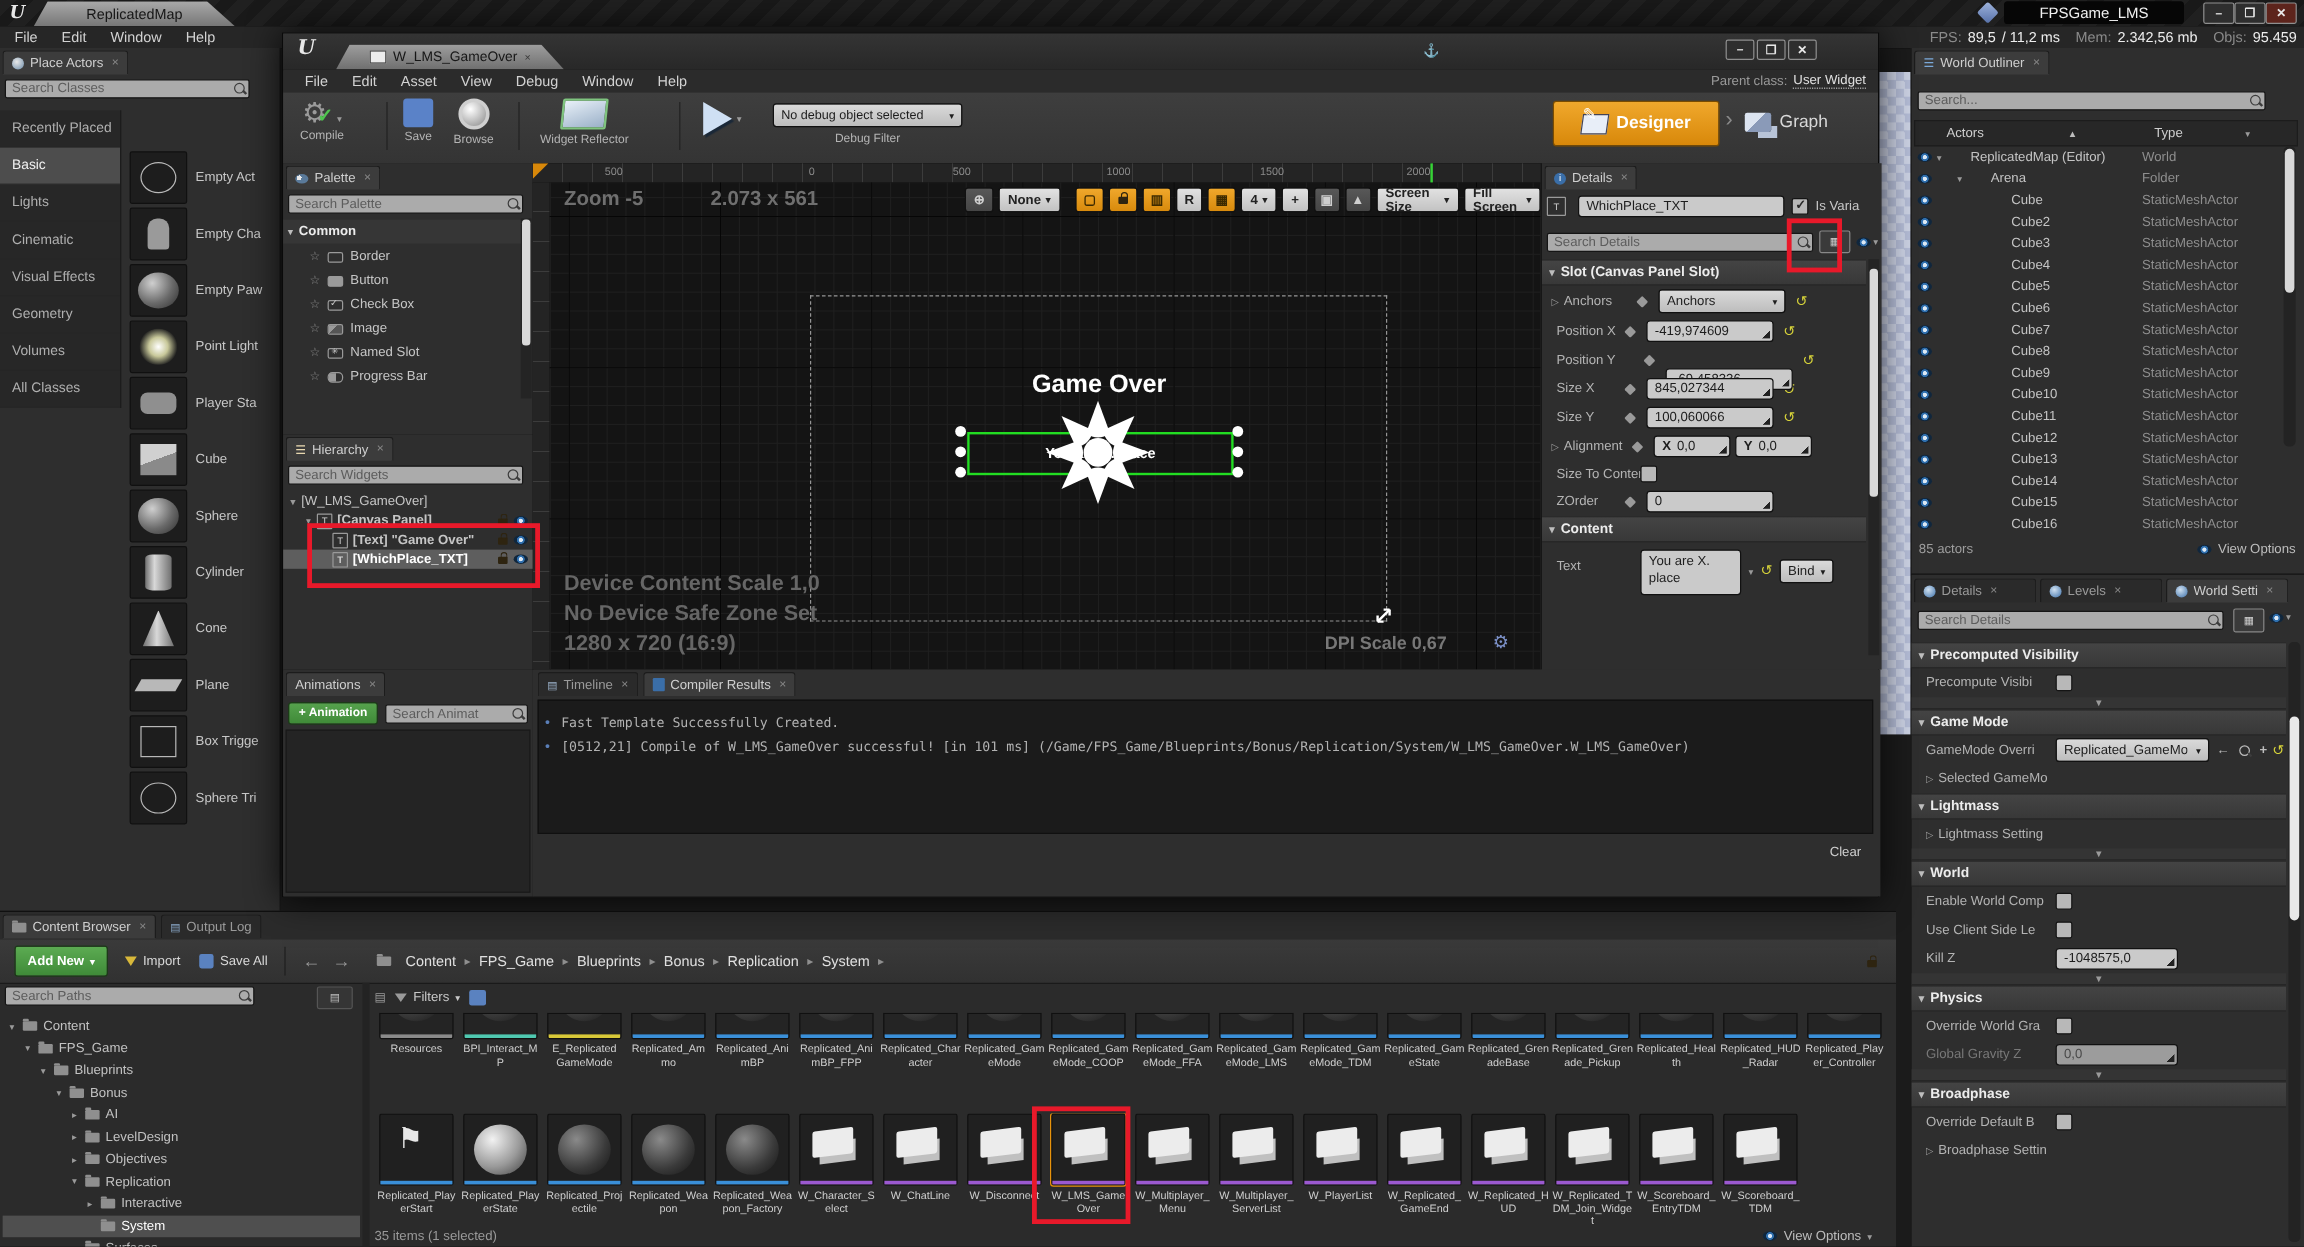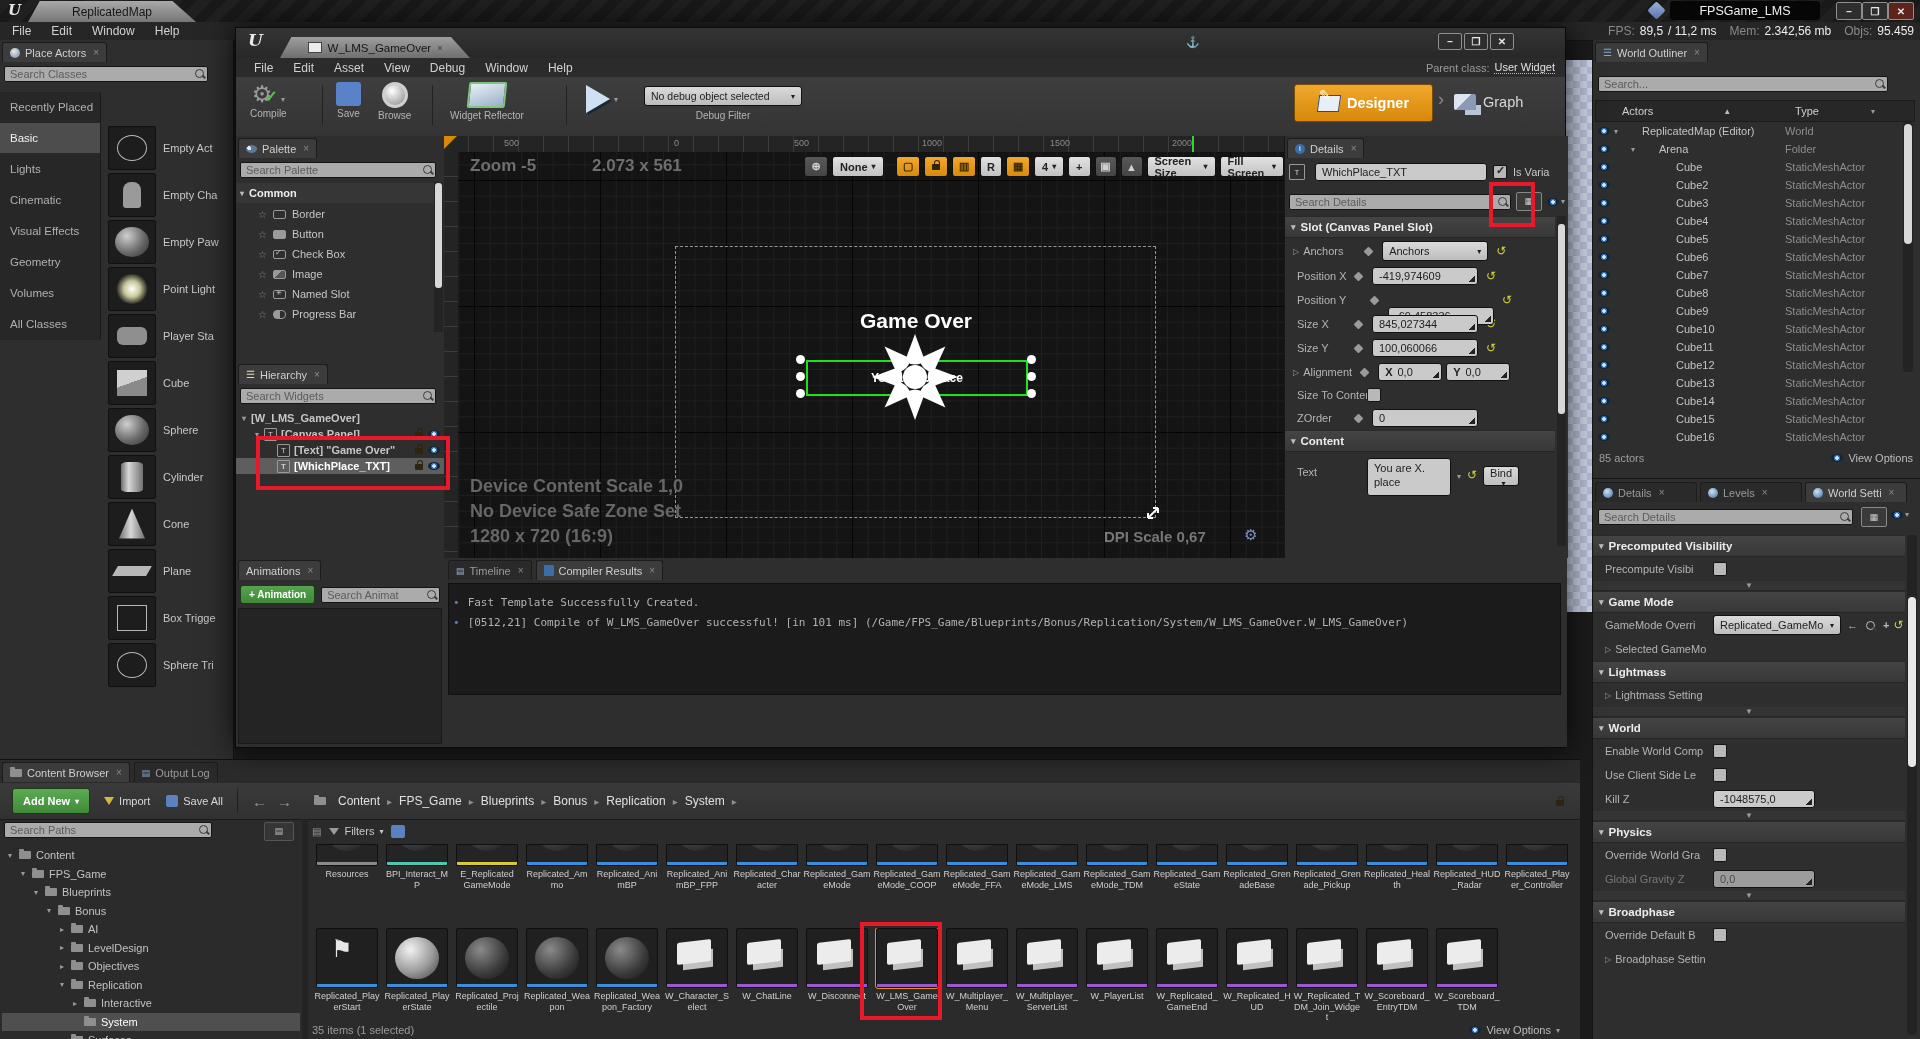--- a/index.html
+++ b/index.html
@@ -1089,21 +1089,21 @@
       </div>
       <div class="abs" style="left:4px;top:26px;width:196px;">
         <input class="searchbox" placeholder="Search Widgets" style="">
         <span class="mag" style="right:4px;top:3px;"></span>
       </div>
       <div class="abs" style="left:0;top:48px;width:208px;">
 
           <div class="hrow" style="font-weight: bold;">
             <span class="oarrow">▾</span>
 
-            <span style="font-weight:bold;white-space:nowrap;">[W_LMS_GameOver]</span>
+            <span style="font-weight:normal;white-space:nowrap;">[W_LMS_GameOver]</span>
 
           </div>
 
           <div class="hrow" style="padding-left: 19px;">
             <span class="oarrow">▾</span>
             <span class="hicon k-panel">T</span>
             <span style="font-weight:bold;white-space:nowrap;">[Canvas Panel]</span>
             <span class="hctrl">
               <span class="ilock" style="margin-top:2px;"></span>
               <span class="eye"></span>
@@ -1359,21 +1359,21 @@
         <div class="sect">
             <span class="ar">▾</span>
             <span>Content</span>
           </div>
         <div class="row" style="height:48px;padding-left:12px;align-items:flex-start;padding-top:6px;">
           <span class="plabel" style="width:70px;margin-top:8px;">Text</span>
           <span class="dfield" style="width:84px;height:38px;white-space:pre-line;align-items:flex-start;padding-top:2px;line-height:14px;"><span>You are X.
 place</span></span>
           <span style="color:#9a9a9a;font-size:8px;margin:14px 0 0 6px;">▾</span>
           <span class="reset" style="margin:10px 0 0 6px;">↺</span>
-          <span class="ddbtn" style="margin:8px 0 0 6px;flex-direction:column;">
+          <span class="ddbtn" style="margin:8px 0 0 6px;">
               <span>Bind</span>
               <span class="car">▾</span>
             </span>
         </div>
       </div>
       <div class="abs" style="left:272px;top:80px;width:9px;height:330px;background:#242424;">
           <div style="width:7px;height:190px;margin:8px auto 0;background:#d8d8d8;border-radius:3px;"></div>
         </div>
     </div>
 
@@ -1395,20 +1395,23 @@
           <div class="cline">
             <span class="bullet">•</span>
             <span>Fast Template Successfully Created.</span>
           </div>
 
           <div class="cline">
             <span class="bullet">•</span>
             <span>[0512,21] Compile of W_LMS_GameOver successful! [in 101 ms] (/Game/FPS_Game/Blueprints/Bonus/Replication/System/W_LMS_GameOver.W_LMS_GameOver)</span>
           </div>
         </div>
+      <div class="abs" style="left:4px;top:140px;width:1113px;height:24px;display:flex;justify-content:flex-end;align-items:center;">
+        <span style="color:#cfcfcf;padding:2px 10px;">Clear</span>
+      </div>
     </div>
   </div>
 
   <div class="redbox" style="left:256px;top:436px;width:186px;height:46px;"></div>
   <div class="redbox" style="left:1489px;top:182px;width:38px;height:37px;"></div>
   <div class="redbox" style="left:860px;top:922px;width:74px;height:90px;"></div>
 
 </div>
 
 </body></html>

